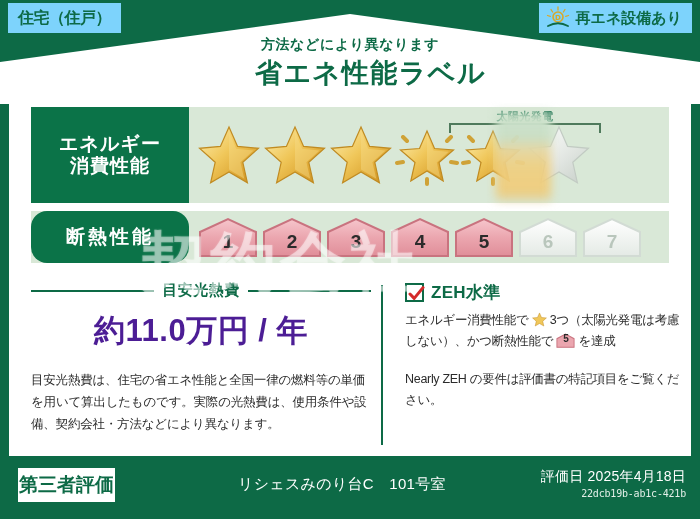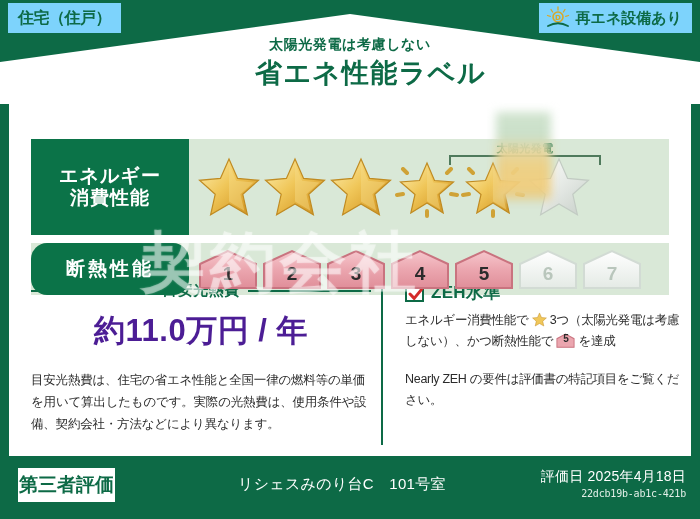--- a/index.html
+++ b/index.html
@@ -62,21 +62,21 @@
   
   .card {
     position: absolute;
     left: 9px; top: 99px; width: 682px; height: 357px;
     background: #ffffff;
   }
 
   
   .perf-panel {
     position: absolute; left: 22px; top: 8px;
-    width: 638px; height: 168px; margin-top: 32px;
+    width: 638px; height: 168px;
   }
 
   .perf-row { position: absolute; left: 0; width: 638px; display: flex; }
   .perf-row.energy { top: 0; height: 96px; }
   .perf-row.insul  { top: 104px; height: 52px; }
 
   .row-bg {
     position: absolute; left: 0; top: 0; right: 0; bottom: 0;
     background: #d9e8d7;
   }
@@ -283,21 +283,21 @@
         </g>
         <circle cx="13" cy="11" r="5" fill="none" stroke="#d9a828" stroke-width="1.6"></circle>
         <text x="13" y="14" font-size="7" font-weight="bold" fill="#d9a828" text-anchor="middle" font-family="DejaVu Sans, sans-serif">D</text>
         <path d="M3 20 Q13 14.5 23 20" fill="none" stroke="#0d6a46" stroke-width="1.8" stroke-linecap="round"></path>
       </svg>
     </span>
     <span>再エネ設備あり</span>
   </div>
 
   <div class="title-wrap">
-    <div class="title-sub">太陽光発電は考慮しない</div>
+    <div class="title-sub">方法などにより異なります</div>
     <div class="title-main">省エネ性能ラベル</div>
   </div>
 
   <div class="card">
 
     <div class="perf-panel">
 
       <div class="perf-row energy">
         <div class="row-bg"></div>
 

